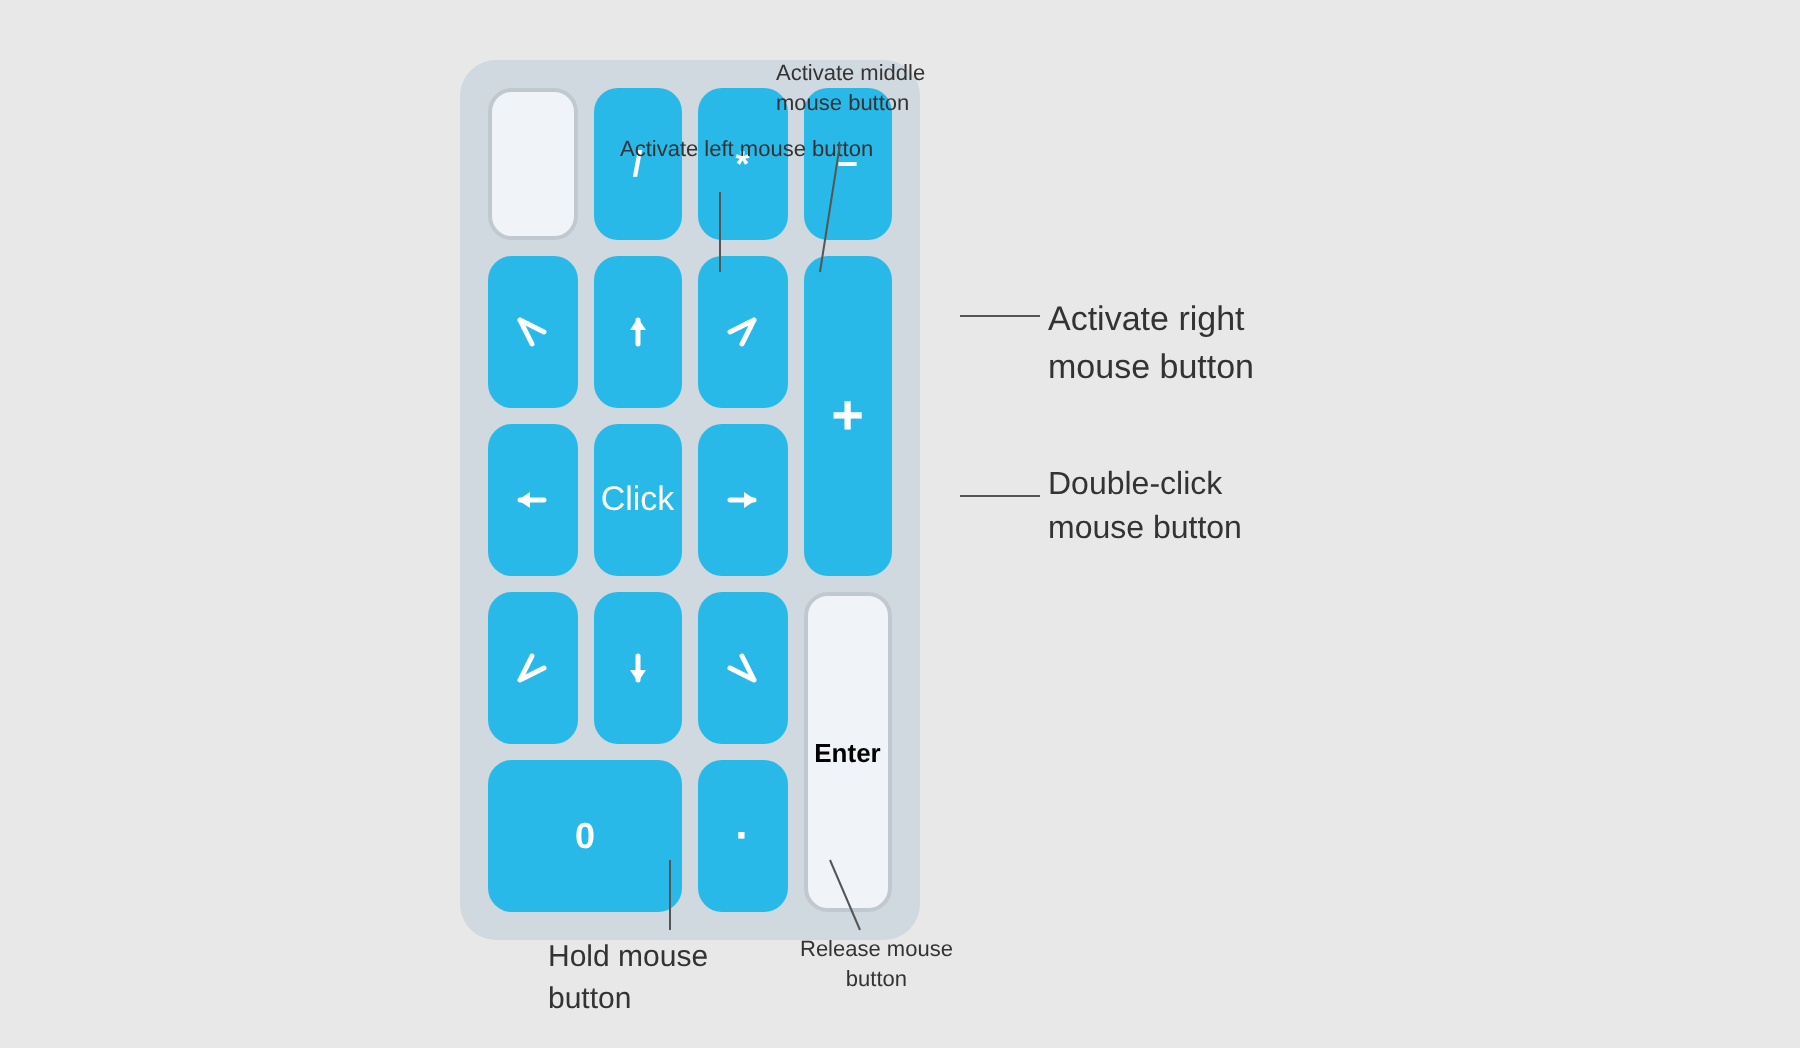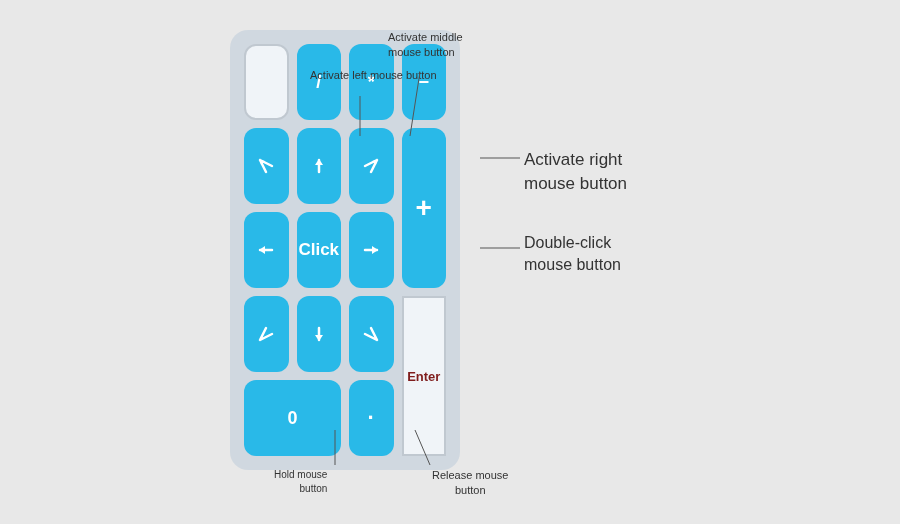--- a/index.html
+++ b/index.html
@@ -116,21 +116,21 @@
     </svg>
   </div>
   <div class="key key-blue key-plus" style="grid-column:4; grid-row: 2 / span 2; font-size:28px;">+</div>
 
   <div class="key key-blue key-4">
     <svg width="20" height="20" viewBox="0 0 20 20">
       <line x1="16" y1="10" x2="4" y2="10" stroke="white" stroke-width="2.5" stroke-linecap="round"></line>
       <polygon points="3,10 9,6 9,14" fill="white"></polygon>
     </svg>
   </div>
-  <div class="key key-blue key-click" style="font-size:17px; font-weight:bold;">
+  <div class="key key-blue key-click" style="font-size:17px; font-weight:normal;">
     <span>Click</span>
   </div>
   <div class="key key-blue key-6">
     <svg width="20" height="20" viewBox="0 0 20 20">
       <line x1="4" y1="10" x2="16" y2="10" stroke="white" stroke-width="2.5" stroke-linecap="round"></line>
       <polygon points="17,10 11,6 11,14" fill="white"></polygon>
     </svg>
   </div>
 
   <div class="key key-blue key-1">
@@ -144,21 +144,21 @@
       <line x1="10" y1="4" x2="10" y2="16" stroke="white" stroke-width="2.5" stroke-linecap="round"></line>
       <polygon points="10,17 6,11 14,11" fill="white"></polygon>
     </svg>
   </div>
   <div class="key key-blue key-3">
     <svg width="20" height="20" viewBox="0 0 20 20">
       <path d="M16 16 L4 10 M16 16 L10 4" stroke="white" stroke-width="2.5" fill="none" stroke-linecap="round"></path>
       <polygon points="16,16 11,11 15,15" fill="white"></polygon>
     </svg>
   </div>
-  <div class="key key-white-enter key-enter" style="grid-column:4; grid-row: 4 / span 2; font-size:13px; font-weight:bold; color:#7f1d1d; background:#f0f4f8; border: 2px solid #c0c8d0; border-radius:0; display:flex; align-items:center; justify-content:center;">
+  <div class="key key-white-enter key-enter" style="grid-column:4; grid-row: 4 / span 2; font-size:13px; font-weight:bold; color:#000000; background:#f0f4f8; border: 2px solid #c0c8d0; border-radius:12px; display:flex; align-items:center; justify-content:center;">
     <span>Enter</span>
   </div>
 
   <div class="key key-blue key-0" style="grid-column: 1 / span 2; grid-row: 5; font-size:18px; font-weight:bold;">0</div>
   <div class="key key-blue key-dot" style="font-size:22px;">·</div>
 </div>
 
 <div class="callout" style="left: 310px; top: 68px; font-size:11px; color:#333; line-height:1.4;">
   <span>Activate left
 mouse button</span>
@@ -184,19 +184,19 @@
 </div>
 
 <div class="callout" style="left: 524px; top: 148px; font-size:17px; color:#333; line-height:1.4;">
   <span>Activate right<br>mouse button</span>
 </div>
 
 <div class="callout" style="left: 524px; top: 232px; font-size:16px; color:#333; line-height:1.4;">
   <span>Double-click<br>mouse button</span>
 </div>
 
-<div class="callout" style="left: 274px; top: 468px; font-size:10px; color:#333; line-height:1.4; text-align:right;">
+<div class="callout" style="left: 274px; top: 468px; font-size:15px; color:#333; line-height:1.4; text-align:left;">
   <span>Hold mouse<br>button</span>
 </div>
 
-<div class="callout" style="left: 400px; top: 468px; font-size:11px; color:#333; line-height:1.4; text-align:center;margin-left:32px;">
+<div class="callout" style="left: 400px; top: 468px; font-size:11px; color:#333; line-height:1.4; text-align:center;">
   <span>Release mouse<br>button</span>
 </div>
 
 </body></html>

